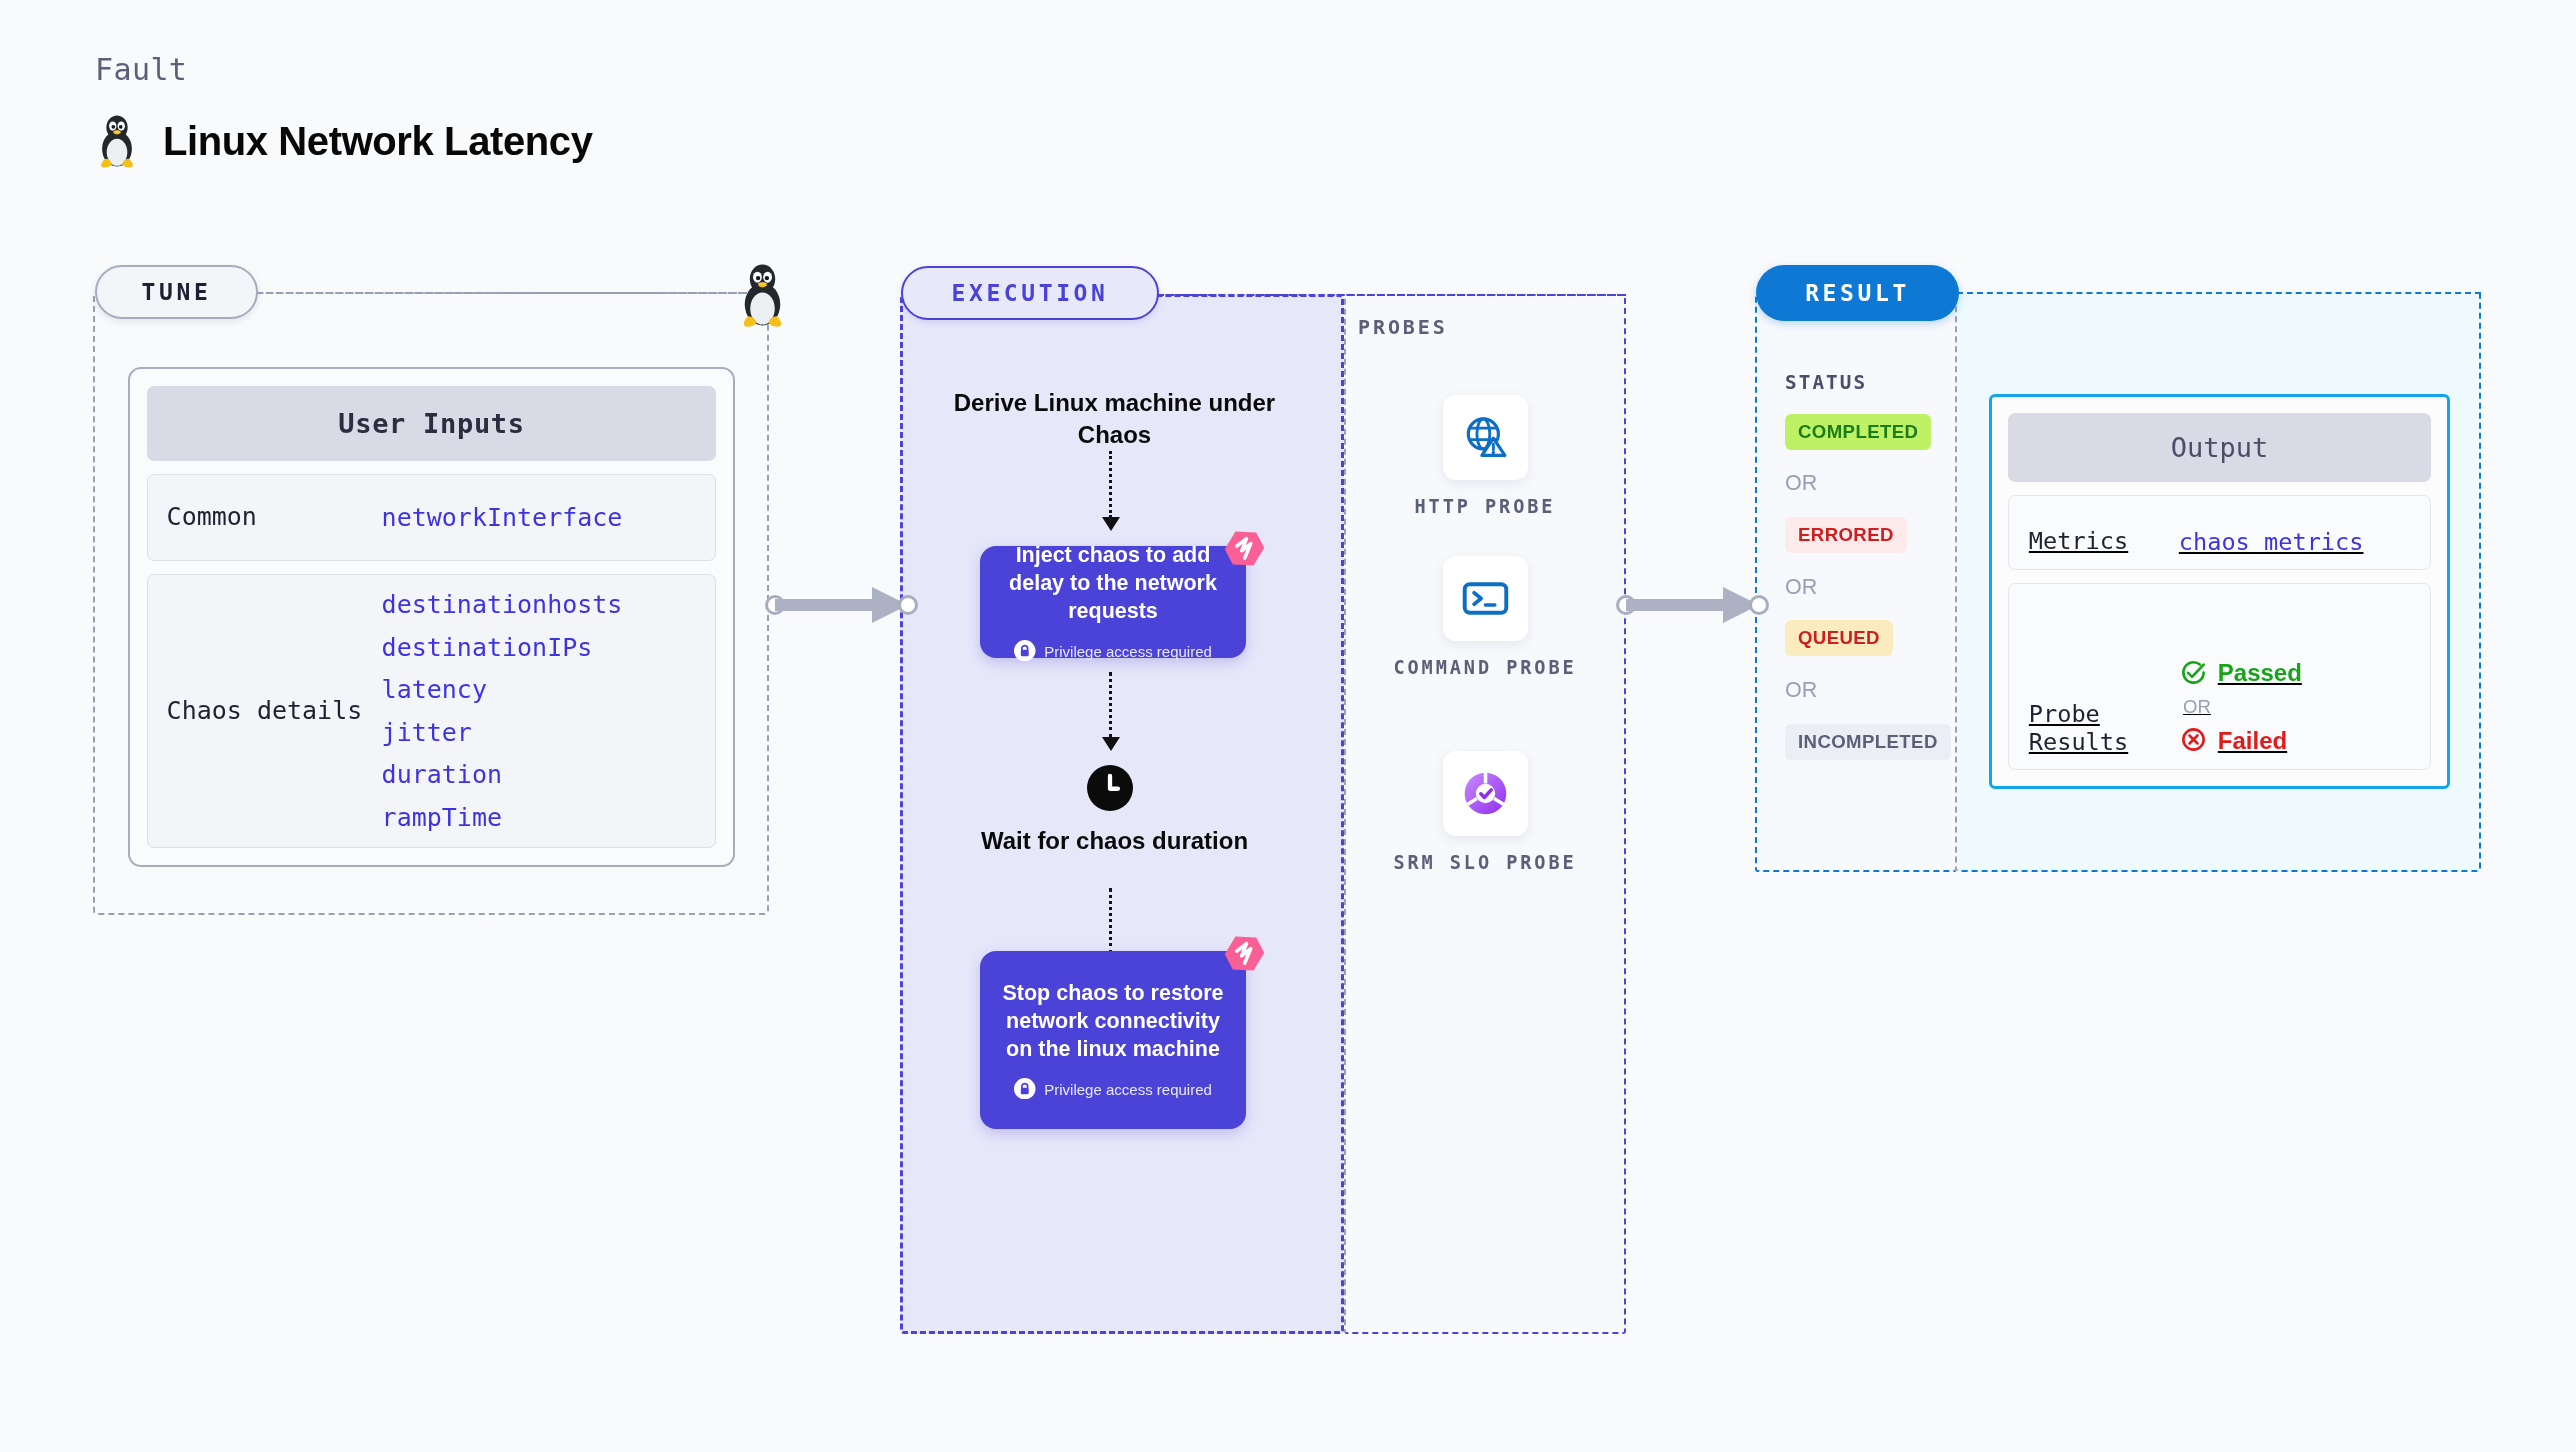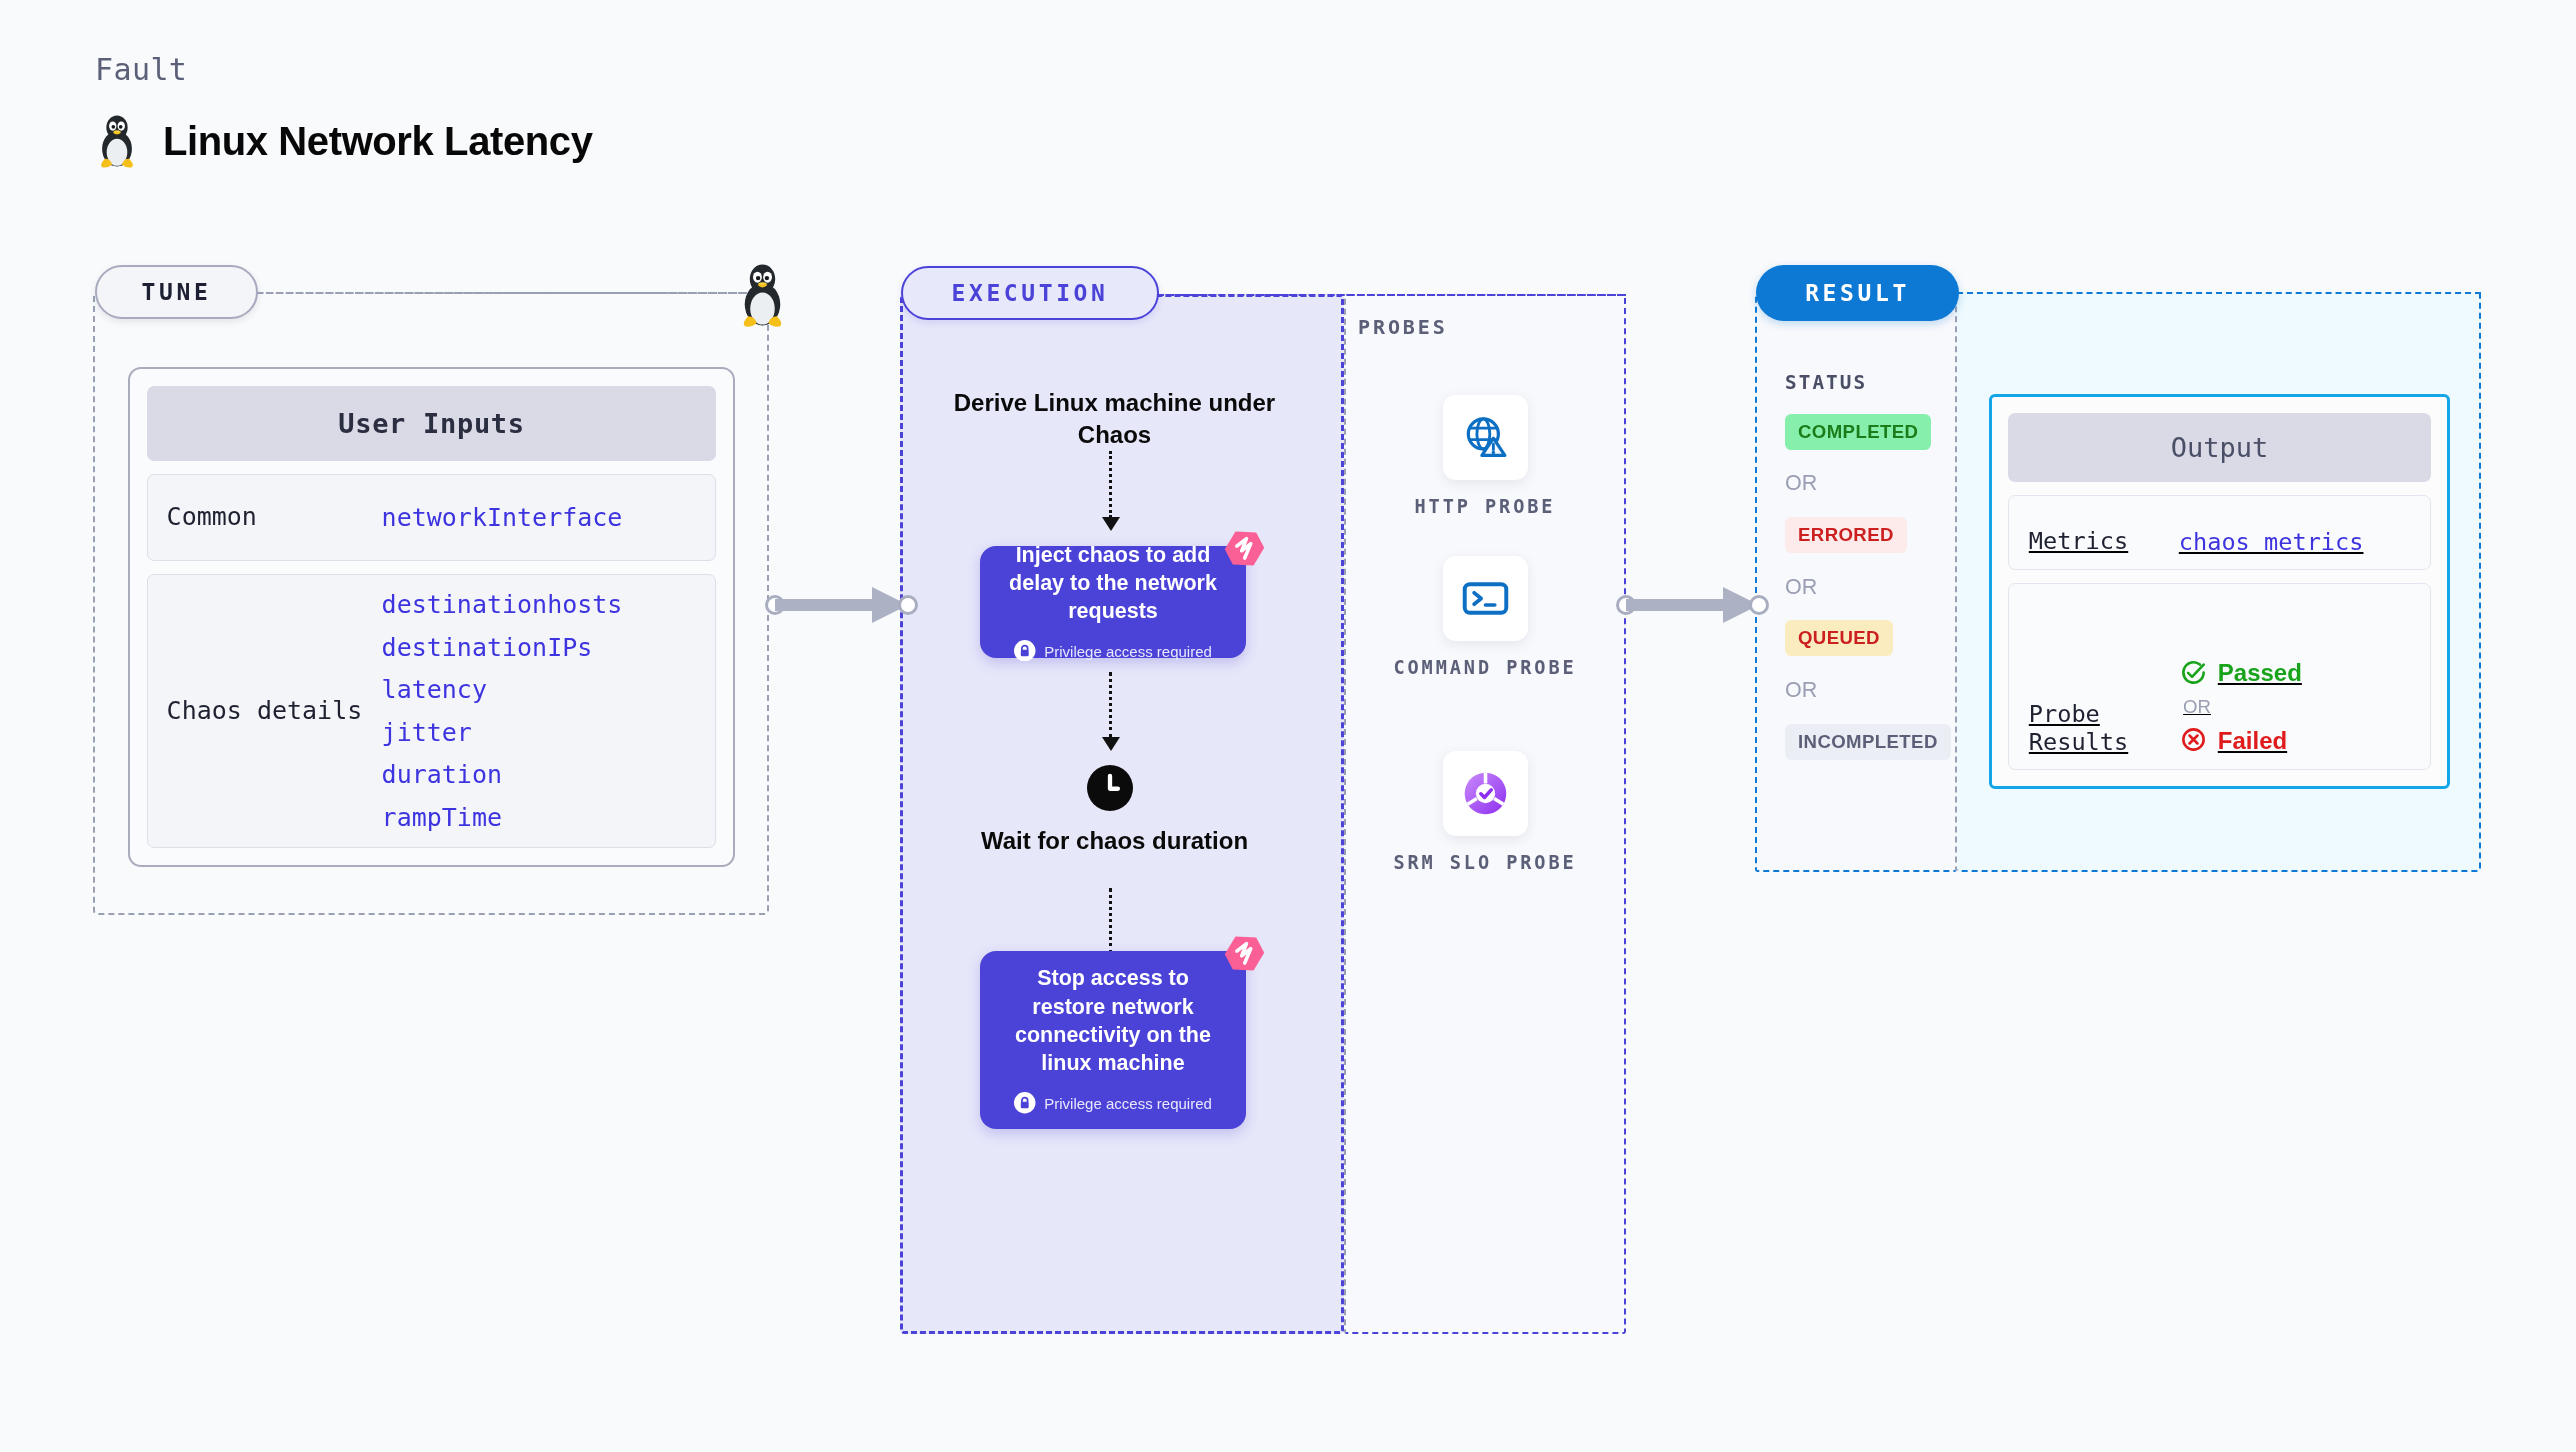--- a/index.html
+++ b/index.html
@@ -377,21 +377,21 @@
       <path d="M32 15 v18 h11" fill="none" stroke="#ffffff" stroke-width="6" stroke-linecap="round" stroke-linejoin="round"></path>
     </svg>
   </span>
   <div class="flow-text" style="top:825px;">Wait for chaos duration</div>
   <div class="dotted-arrow" style="top:888px; height:79px;">
     <div class="shaft"></div>
       <div class="tip"></div>
   </div>
 
   <div class="chaos-box" style="left:980px; top:951px; width:266px; height:178px;">
-    <div class="chaos-box-title">Stop access to restore network connectivity on the linux machine</div>
+    <div class="chaos-box-title">Stop chaos to restore network connectivity on the linux machine</div>
     <div class="priv-row">
       <span>
         <svg width="21.5" height="21.5" viewBox="0 0 30 30">
           <circle cx="15" cy="15" r="15" fill="#ffffff"></circle>
           <path d="M11 14v-2.2a4 4 0 0 1 8 0V14" fill="none" stroke="#4b42d8" stroke-width="2.4"></path>
           <rect x="9.5" y="13.6" width="11" height="9" rx="1.8" fill="#4b42d8"></rect>
         </svg>
       </span>
       <span class="priv-text">Privilege access required</span>
     </div>
@@ -460,21 +460,21 @@
     <div class="conn-dot-r" style="left:133px;"></div>
   </div>
 
   <div class="outer-result"></div>
   <div class="status-col"></div>
   <div class="result-dashline"></div>
   <div class="pill pill-result">RESULT</div>
 
   <div class="status-label">STATUS</div>
 
-  <div class="badge" style="left:1785px; top:414px; background:#86efac; color:#1a7d1a;">COMPLETED</div>
+  <div class="badge" style="left:1785px; top:414px; background:#bef264; color:#1a7d1a;">COMPLETED</div>
   <div class="or-text" style="left:1785px; top:471px;">OR</div>
   <div class="badge" style="left:1785px; top:517px; background:#fdeaea; color:#cc2020;">ERRORED</div>
   <div class="or-text" style="left:1785px; top:575px;">OR</div>
   <div class="badge" style="left:1785px; top:620px; background:#faecbf; color:#cc2020;">QUEUED</div>
   <div class="or-text" style="left:1785px; top:678px;">OR</div>
   <div class="badge" style="left:1785px; top:724px; background:#eceef5; color:#5b5f78;">INCOMPLETED</div>
 
   <div class="output-card">
     <div class="output-head">Output</div>
 

